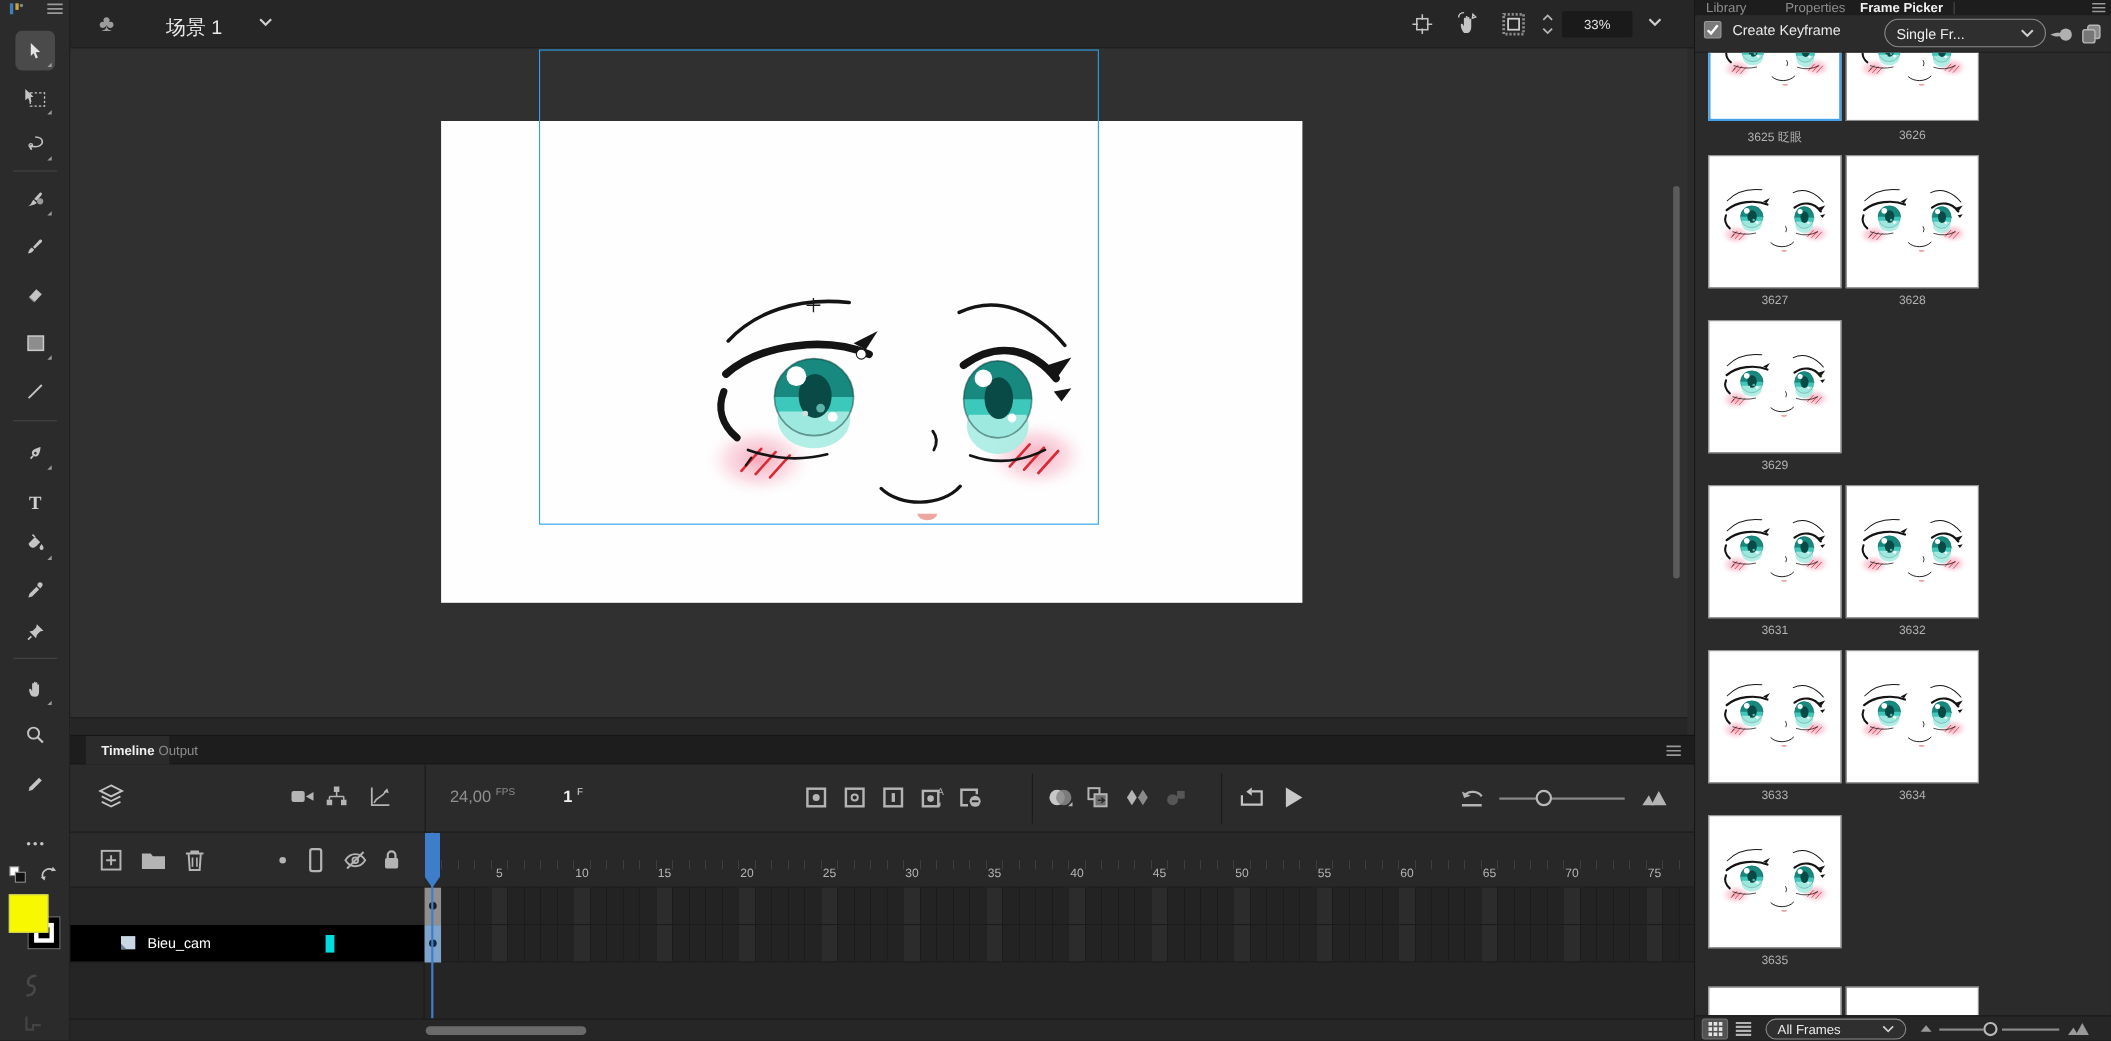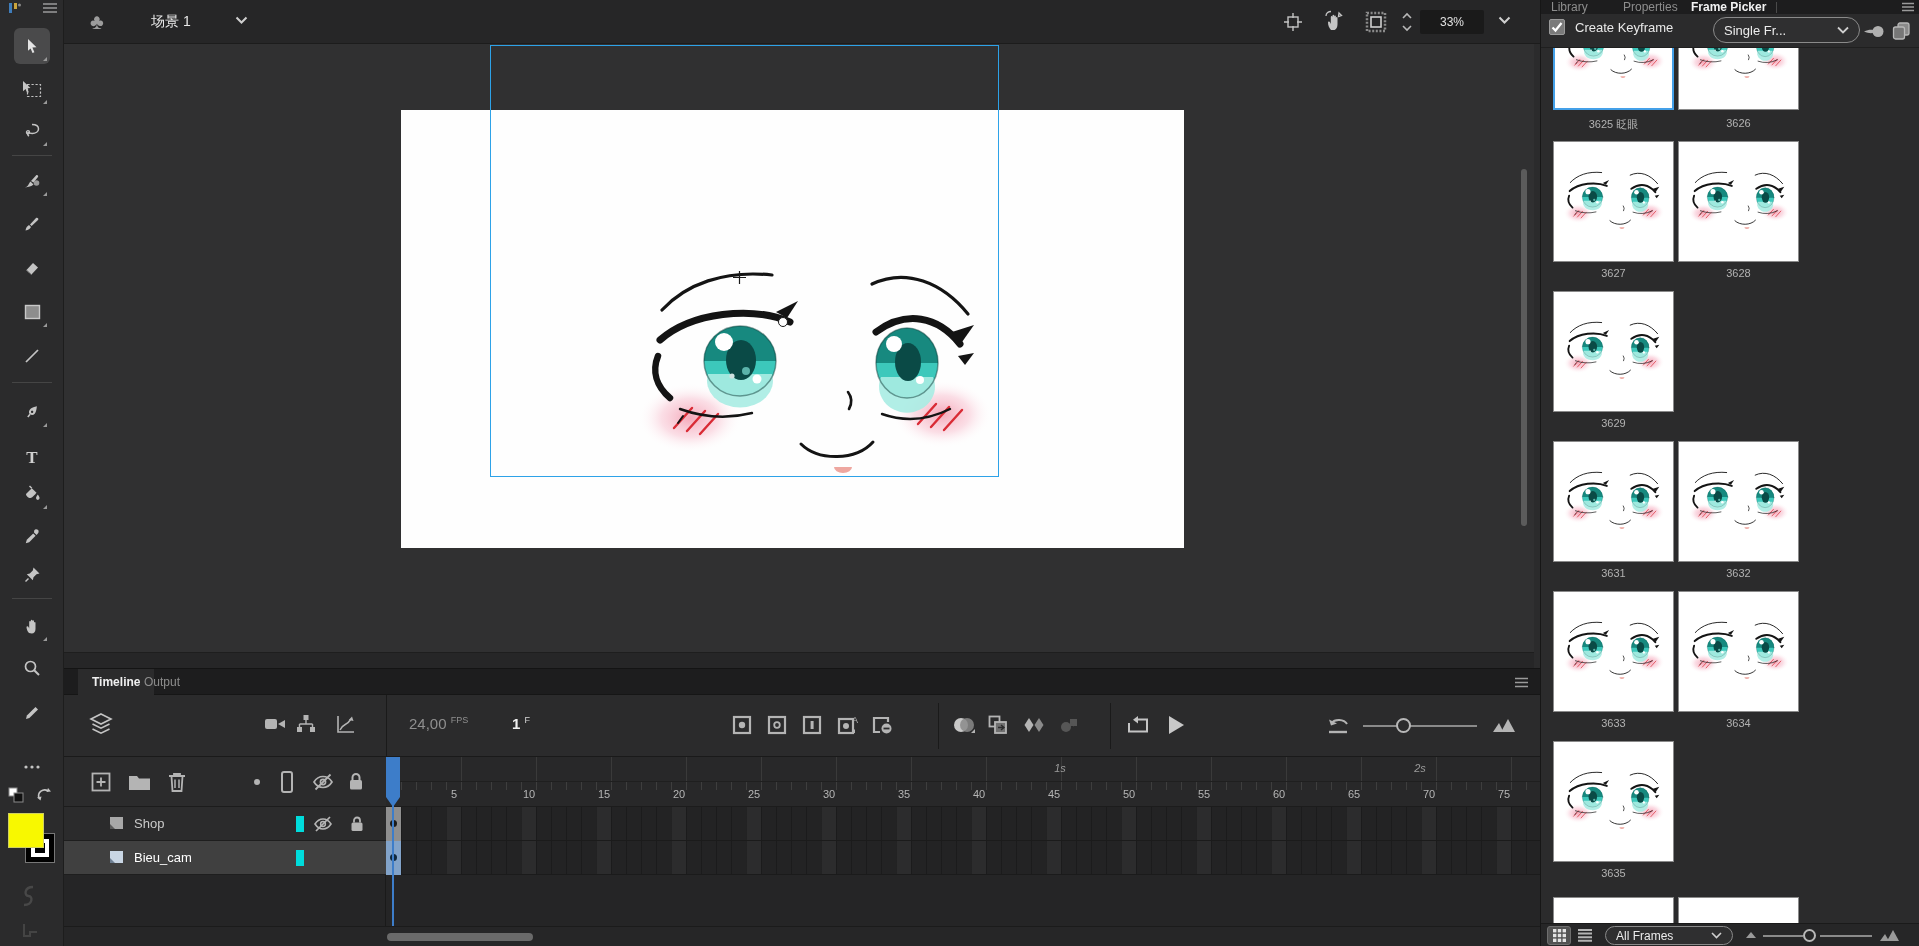--- a/index.html
+++ b/index.html
@@ -32,21 +32,21 @@
   .tl-tab.active{background:#2b2b2c;color:#f0f0f0;font-weight:bold;}
   #tl-toolbar{left:0;top:26px;width:1476px;height:62px;background:#2b2b2c;border-bottom:1px solid #1a1a1a;}
   .vline{width:1px;background:#1a1a1a;}
   #fps{left:345px;top:20px;font-size:15px;color:#8f8f8f;}
   .sup{font-size:9px;color:#8f8f8f;vertical-align:super;}
   #curframe{left:448px;top:20px;font-size:15px;color:#f0f0f0;}
   
   #layerhdr{left:0;top:88px;width:322px;height:50px;background:#2b2b2c;border-bottom:1px solid #1c1c1c;}
   .lrow{left:0;width:322px;height:34px;background:#2b2b2c;border-bottom:1px solid #1e1e1e;display:flex;align-items:center;}
   .lrow .lname{font-size:13px;color:#cacaca;margin-left:26px;}
-  .lrow.sel{background:#404040;}
+  .lrow.sel{background:#000000;}
   .lrow.sel .lname{color:#fff;}
   .swatch{position:absolute;left:232px;width:8px;height:16px;background:#00dcdc;}
   
   #ruler{left:322px;top:88px;width:1154px;height:50px;background:#282829;}
   #rsec{position:absolute;left:0;top:0;width:1154px;height:25px;border-bottom:1px solid #1f1f1f;
         background:repeating-linear-gradient(90deg, #3a3a3a 0 1px, transparent 1px 75px);}
   #rnum{position:absolute;left:0;top:25px;width:1154px;height:25px;border-bottom:1px solid #1c1c1c;}
   #rnum::before{content:"";position:absolute;left:0;top:0;width:100%;height:8px;
         background:repeating-linear-gradient(90deg, #3e3e3e 0 1px, transparent 1px 15px);}
   .rlab{position:absolute;width:24px;text-align:center;font-size:11px;color:#b5b5b5;top:6px;}
@@ -151,21 +151,21 @@
       <path d="M181,186 C198,203 236,203 253,184" stroke="#141414" stroke-width="3"></path>
       <path d="M214,209 a9,6 0 0 0 18,0 z" fill="#eea7a0"></path>
     </g>
   </defs>
 </svg>
 
 <div id="app">
 
   <div id="topbar" class="abs">
     <div class="ic" style="left:22px;top:9px;width:22px;height:26px;font-size:21px;color:#9c9c9c">♣</div>
-    <div class="abs" style="left:87px;top:13px;font-size:14px;color:#e8e8e8">场景 1</div>
+    <div class="abs" style="left:87px;top:13px;font-size:18px;color:#e8e8e8">场景 1</div>
     <div class="ic" style="left:171px;top:16px">
       <svg width="13" height="9">
           <path d="M1.5,1.5 L6.5,6.5 L11.5,1.5" stroke="#cfcfcf" stroke-width="2" fill="none"></path>
         </svg>
     </div>
     <div class="ic" style="left:1219px;top:12px">
       <svg width="20" height="20">
           <rect x="5" y="5" width="10" height="10" fill="none" stroke="#c4c4c4" stroke-width="1.4"></rect>
       <path d="M10,1 V6 M10,14 V19 M1,10 H6 M14,10 H19" stroke="#c4c4c4" stroke-width="1.4"></path>
         </svg>
@@ -534,65 +534,39 @@
       </div>
       <div class="ic" style="left:283px;top:14px">
         <svg width="18" height="22">
             <rect x="3" y="9" width="12" height="9.5" rx="1.5" fill="#b4b4b4"></rect>
         <path d="M5.5,9 V6.5 a3.5,3.5 0 0 1 7,0 V9" fill="none" stroke="#b4b4b4" stroke-width="2"></path>
           </svg>
       </div>
     </div>
 
     <div id="ruler" class="abs">
-      <div id="rsec">
-        <span class="slab" style="left:662px">1s</span>
-        <span class="slab" style="left:1022px">2s</span>
-        <span class="slab" style="left:1382px">3s</span>
-      </div>
       <div id="rnum">
         <span class="rlab" style="left:56px">5</span>
         <span class="rlab" style="left:131px">10</span>
         <span class="rlab" style="left:206px">15</span>
         <span class="rlab" style="left:281px">20</span>
         <span class="rlab" style="left:356px">25</span>
         <span class="rlab" style="left:431px">30</span>
         <span class="rlab" style="left:506px">35</span>
         <span class="rlab" style="left:581px">40</span>
         <span class="rlab" style="left:656px">45</span>
         <span class="rlab" style="left:731px">50</span>
         <span class="rlab" style="left:806px">55</span>
         <span class="rlab" style="left:881px">60</span>
         <span class="rlab" style="left:956px">65</span>
         <span class="rlab" style="left:1031px">70</span>
         <span class="rlab" style="left:1106px">75</span>
       </div>
     </div>
 
-    <div class="lrow abs" style="top:138px">
-      <svg class="abs" style="left:44px;top:9px" width="17" height="16">
-        <rect x="2" y="1" width="13" height="12" fill="#a8a8a8"></rect>
-          <path d="M2,8 L7,13 H2 Z" fill="#5a5a5a"></path>
-      </svg>
-      <span class="lname" style="margin-left:70px">Shop</span>
-      <div class="swatch"></div>
-      <div class="ic" style="left:249px;top:8px">
-        <svg width="20" height="18">
-            <path d="M2,9 C4.3,5.5 7.3,4 10,4 C12.7,4 15.7,5.5 18,9 C15.7,12.5 12.7,14 10,14 C7.3,14 4.3,12.5 2,9 Z" fill="none" stroke="#b4b4b4" stroke-width="1.6"></path>
-        <circle cx="10" cy="9" r="2.4" fill="none" stroke="#b4b4b4" stroke-width="1.5"></circle>
-        <path d="M3,16 L17,2" stroke="#b4b4b4" stroke-width="1.7"></path>
-          </svg>
-      </div>
-      <div class="ic" style="left:285px;top:8px">
-        <svg width="16" height="18">
-            <rect x="2.5" y="7.5" width="11" height="8.5" rx="1.5" fill="#b4b4b4"></rect>
-        <path d="M5,7.5 V5.5 a3,3 0 0 1 6,0 V7.5" fill="none" stroke="#b4b4b4" stroke-width="1.8"></path>
-          </svg>
-      </div>
-    </div>
     <div class="lrow sel abs" style="top:172px">
       <svg class="abs" style="left:44px;top:9px" width="17" height="16">
         <rect x="2" y="1" width="13" height="12" fill="#c9d6e4"></rect>
           <path d="M2,8 L7,13 H2 Z" fill="#6e7f92"></path>
       </svg>
       <span class="lname" style="margin-left:70px">Bieu_cam</span>
       <div class="swatch"></div>
     </div>
 
     <div class="frow abs" style="top:138px"></div>

